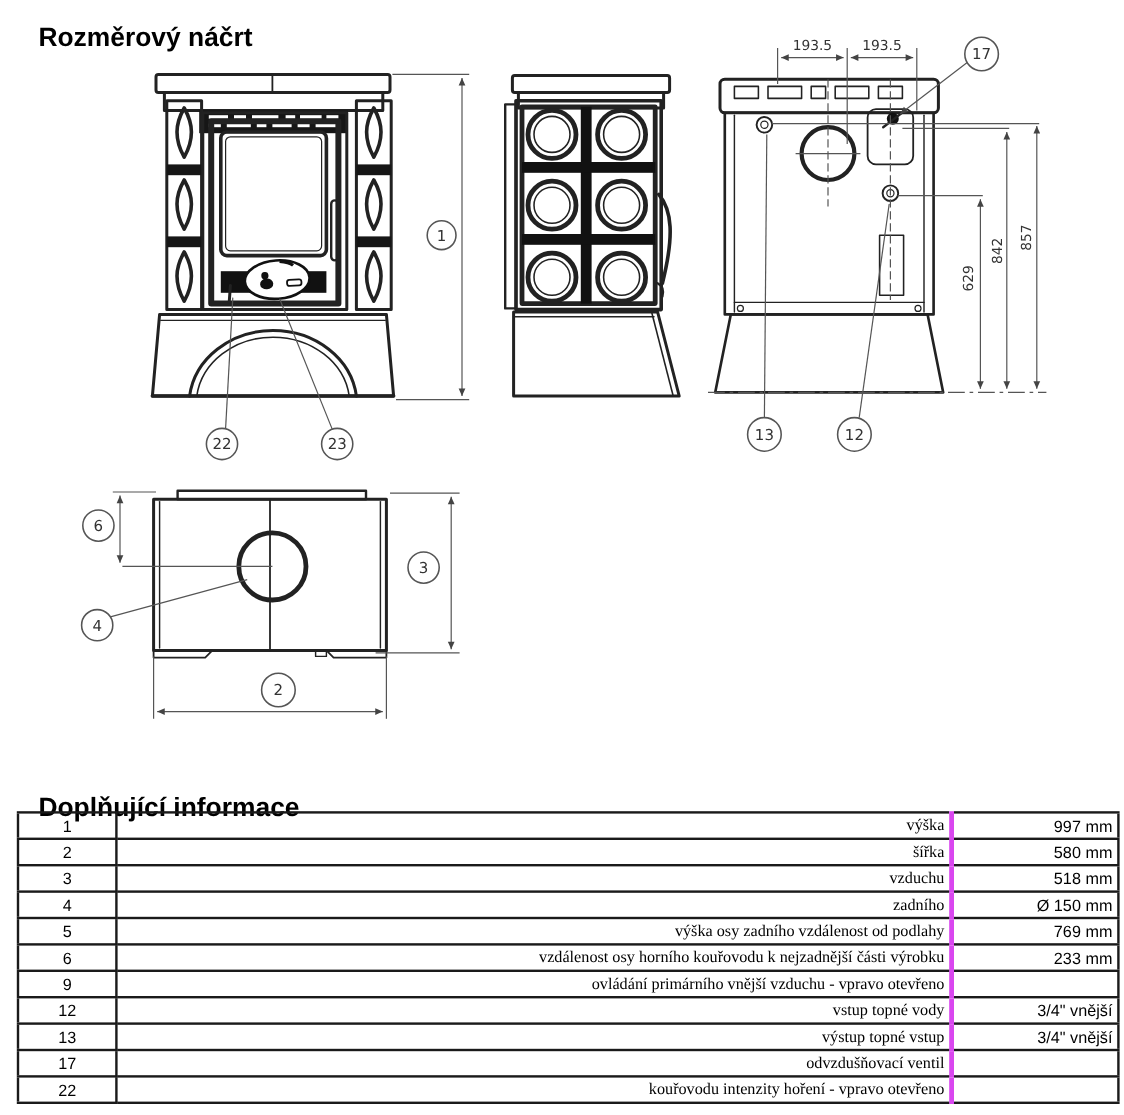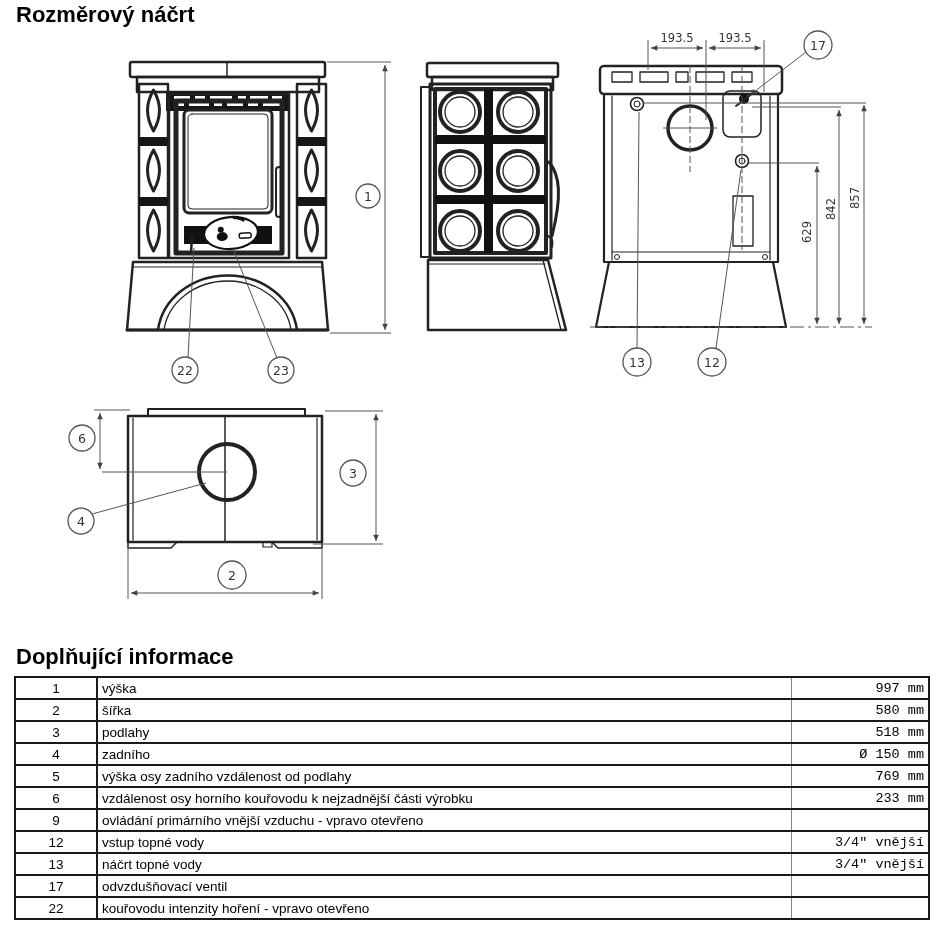--- a/index.html
+++ b/index.html
@@ -1,36 +1,36 @@
 <!DOCTYPE html>
 <html><head>
 <meta charset="utf-8">
 <style>
   html,body{margin:0;padding:0;background:#fff;}
   .screen{position:relative;width:937px;height:929px;background:#fff;overflow:hidden;
           font-family:"Liberation Sans",sans-serif;color:#000;}
-  h1,h2{position:absolute;margin:0;font-weight:bold;color:#000;
+  h1,h2{position:absolute;margin:16px;font-weight:bold;color:#000;
         font-family:"Liberation Sans",sans-serif;letter-spacing:0;}
   h1{top:2px;left:16px;font-size:22px;}
   h2{top:644px;left:16px;font-size:22px;}
   svg.drawing{position:absolute;top:0;left:0;}
   .dwg{stroke:#222;fill:none;stroke-linecap:round;stroke-linejoin:round;}
   .thin{stroke:#555;stroke-width:1;fill:none;}
   .dimtxt{font-family:"DejaVu Sans",sans-serif;font-size:11.5px;fill:#333;}
   .callout-circle{fill:#fff;stroke:#555;stroke-width:1.3;}
   .callout-txt{font-family:"DejaVu Sans",sans-serif;font-size:12.5px;fill:#333;
                text-anchor:middle;}
   table.info{position:absolute;top:676px;left:14px;width:901px;border-collapse:collapse;
              font-size:13.5px;table-layout:fixed;}
   table.info td{border-top:2px solid #1a1a1a;border-bottom:2px solid #1a1a1a;
                 height:20px;padding:0 4px;overflow:hidden;white-space:nowrap;}
   table.info{border:2px solid #1a1a1a;}
   td.c-num{width:72px;text-align:center;border-right:2px solid #1a1a1a;}
-  td.c-label{width:685px;text-align:left;padding-left:8px;}
-  td.c-value{width:128px;text-align:right;border-left:1px solid #d946ef;font-family:Liberation Mono, monospace;}
+  td.c-label{width:685px;text-align:right;padding-left:8px;font-family:Liberation Serif, serif;}
+  td.c-value{width:128px;text-align:right;border-left:4px solid #d946ef;}
 </style>
 </head>
 <body>
 
 <div class="screen">
 
   <h1>Rozměrový náčrt</h1>
 
   <svg class="drawing" width="937" height="625" viewBox="0 0 937 625">
     <defs>
@@ -287,21 +287,21 @@
         <td class="c-label">výška</td>
         <td class="c-value">997 mm</td>
       </tr>
       <tr>
         <td class="c-num">2</td>
         <td class="c-label">šířka</td>
         <td class="c-value">580 mm</td>
       </tr>
       <tr>
         <td class="c-num">3</td>
-        <td class="c-label">podlahy</td>
+        <td class="c-label">vzduchu</td>
         <td class="c-value">518 mm</td>
       </tr>
       <tr>
         <td class="c-num">4</td>
         <td class="c-label">zadního</td>
         <td class="c-value">Ø 150 mm</td>
       </tr>
       <tr>
         <td class="c-num">5</td>
         <td class="c-label">výška osy zadního vzdálenost od podlahy</td>
@@ -317,21 +317,21 @@
         <td class="c-label">ovládání primárního vnější vzduchu - vpravo otevřeno</td>
         <td class="c-value"></td>
       </tr>
       <tr>
         <td class="c-num">12</td>
         <td class="c-label">vstup topné vody</td>
         <td class="c-value">3/4" vnější</td>
       </tr>
       <tr>
         <td class="c-num">13</td>
-        <td class="c-label">náčrt topné vody</td>
+        <td class="c-label">výstup topné vstup</td>
         <td class="c-value">3/4" vnější</td>
       </tr>
       <tr>
         <td class="c-num">17</td>
         <td class="c-label">odvzdušňovací ventil</td>
         <td class="c-value"></td>
       </tr>
       <tr>
         <td class="c-num">22</td>
         <td class="c-label">kouřovodu intenzity hoření - vpravo otevřeno</td>

